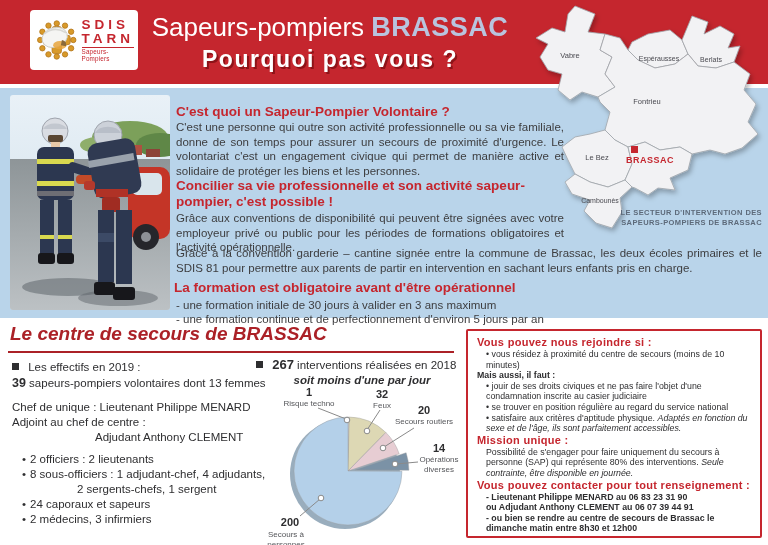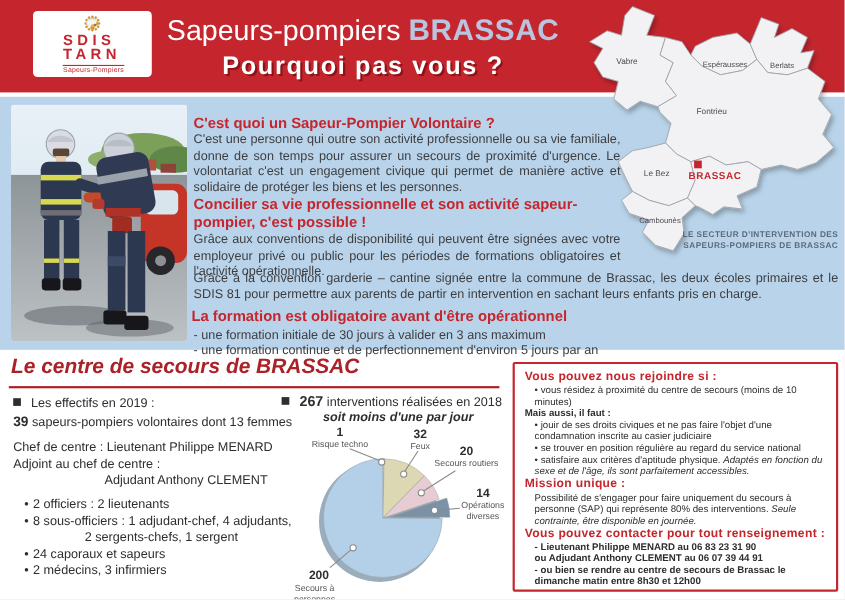--- a/index.html
+++ b/index.html
@@ -5,21 +5,21 @@
   html,body{margin:0;padding:0;background:#e9e9e9;}
   *{box-sizing:border-box;}
   #flyer{
     position:relative;width:768px;height:545px;background:#ffffff;
     font-family:"Liberation Sans",sans-serif;overflow:hidden;margin:0 auto;
   }
   
   .banner{position:absolute;left:0;top:0;width:768px;height:84px;background:#c5262e;}
   .logo-box{
     position:absolute;left:30px;top:10px;width:108px;height:60px;background:#ffffff;
-    border-radius:4px;display:flex;align-items:center;padding:3px 4px;z-index:8;flex-direction:column;
+    border-radius:4px;display:flex;align-items:center;padding:3px 4px;z-index:8;
   }
   .logo-text{display:flex;flex-direction:column;line-height:1;margin-left:2px;}
   .logo-text .big{font-size:13.5px;font-weight:700;color:#c5262e;letter-spacing:4px;}
   .logo-text .small{font-size:6.3px;color:#c5262e;margin-top:2px;letter-spacing:.2px;border-top:1px solid #c5262e;padding-top:1px;}
   .title-line1{
     position:absolute;left:140px;top:12px;width:380px;text-align:center;z-index:2;
     color:#ffffff;font-size:26px;white-space:nowrap;
   }
   .title-line1 .brassac{font-weight:700;color:#b9c4de;font-size:27px;letter-spacing:.5px;}
   .title-line2{
@@ -217,21 +217,21 @@
   <div class="sec-rule"></div>
 
   <div class="stat" style="left:12px;top:360px;">
     <span class="sq"></span>
     <span>Les effectifs en 2019 :</span>
   </div>
   <div class="stat" style="left:12px;top:376px;">
     <span style="font-weight:700;font-size:12.5px;">39</span>
     <span>sapeurs-pompiers volontaires dont 13 femmes</span>
   </div>
-  <div class="stat" style="left:12px;top:400px;">Chef de centre : Lieutenant Philippe MENARD</div>
+  <div class="stat" style="left:12px;top:400px;">Chef de unique : Lieutenant Philippe MENARD</div>
   <div class="stat" style="left:12px;top:415px;">Adjoint au chef de centre :</div>
   <div class="stat" style="left:95px;top:430px;">Adjudant Anthony CLEMENT</div>
 
   <div class="bullets">
     <div><span class="dot">•</span><span>2 officiers : 2 lieutenants</span></div>
     <div><span class="dot">•</span><span>8 sous-officiers : 1 adjudant-chef, 4 adjudants,</span></div>
     <div class="ind">2 sergents-chefs, 1 sergent</div>
     <div><span class="dot">•</span><span>24 caporaux et sapeurs</span></div>
     <div><span class="dot">•</span><span>2 médecins, 3 infirmiers</span></div>
   </div>

